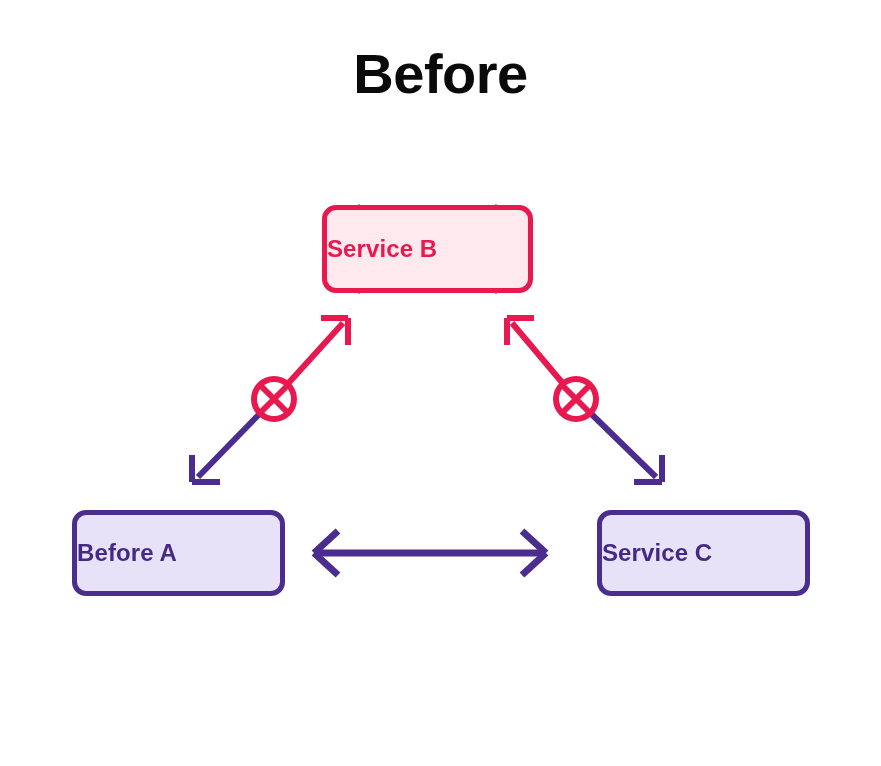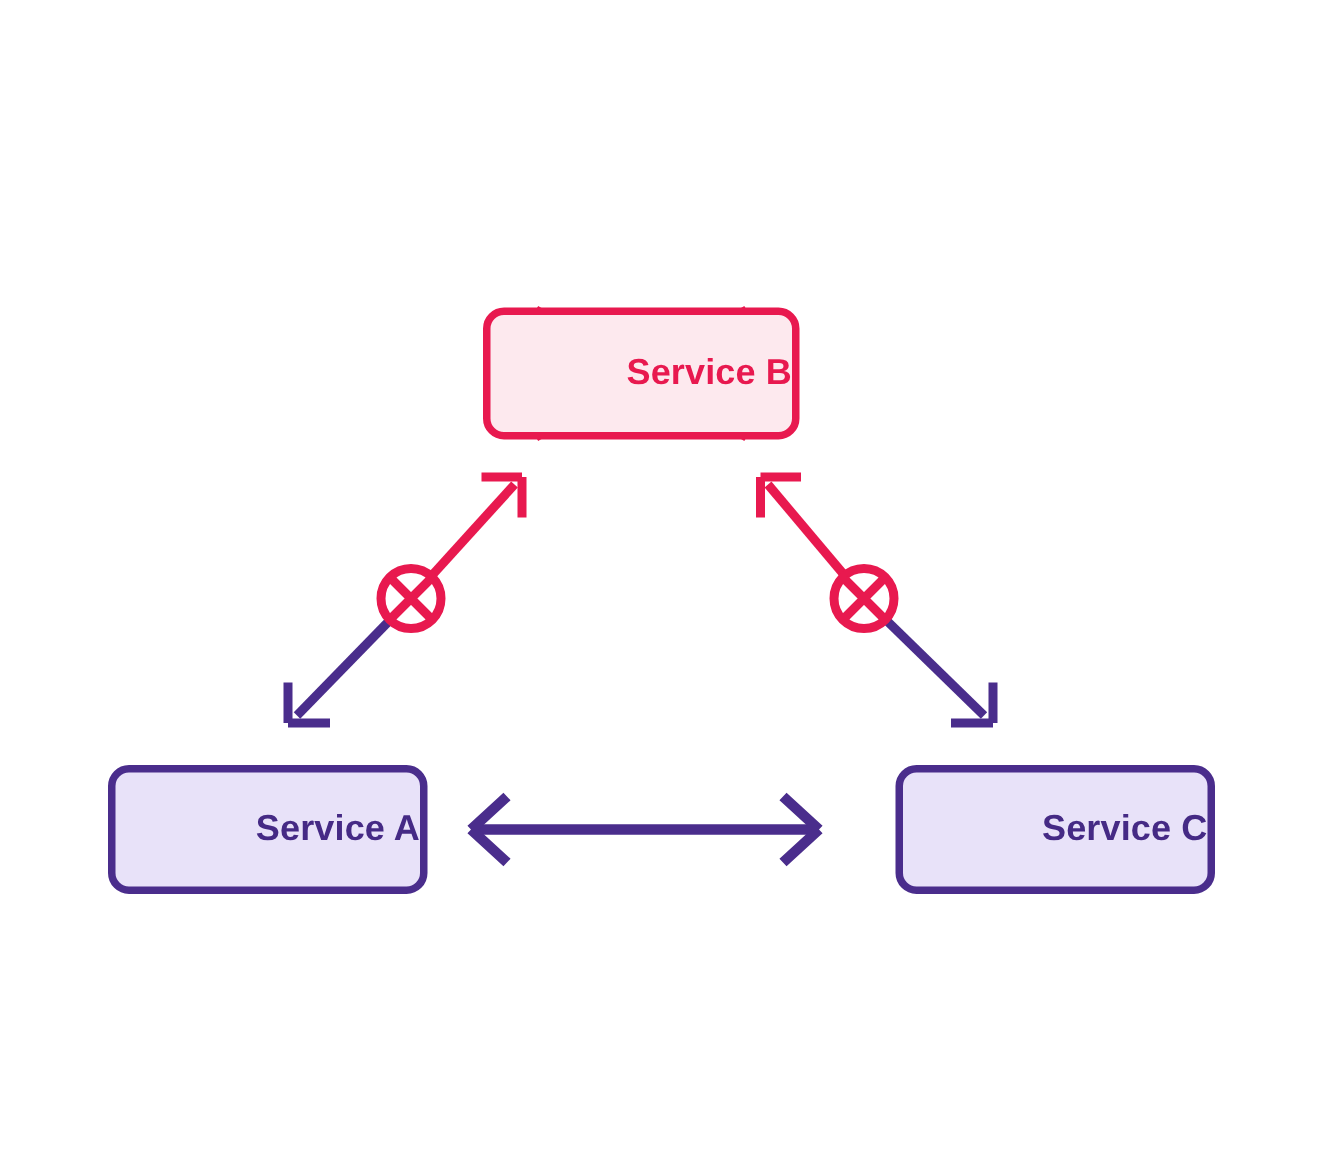--- a/index.html
+++ b/index.html
@@ -27,21 +27,21 @@
     font-weight: bold;
     color: #0a0a0a;
     letter-spacing: -0.5px;
     line-height: 1;
   }
   .node {
     position: absolute;
     box-sizing: border-box;
     display: flex;
     align-items: center;
-    justify-content: flex-end;
+    justify-content: flex-start;
     border-radius: 14px;
     font-size: 24px;
     font-weight: bold;
     letter-spacing: 0.1px;
   }
   .node-ok {
     background: #e8e2f9;
     border: 5px solid #4a2d8c;
     color: #452a85;
   }
@@ -60,20 +60,21 @@
     width: 881px;
     height: 766px;
     pointer-events: none;
   }
 </style>
 </head>
 <body>
 
 <div id="canvas">
 
+  <div id="diagram-title">Before</div>
 
   <svg id="edge-layer" viewBox="0 0 881 766">
 
     <g>
 
       <line x1="274" y1="399" x2="198" y2="477" stroke="#4a2d8c" stroke-width="6" stroke-linecap="butt"></line>
 
       <path d="M 192 482 L 192 455 M 192 482 L 220 482" stroke="#4a2d8c" stroke-width="6" fill="none" stroke-linecap="butt" stroke-linejoin="miter"></path>
 
       <line x1="274" y1="399" x2="343" y2="323" stroke="#e8194f" stroke-width="6" stroke-linecap="butt"></line>
@@ -112,20 +113,20 @@
       <path d="M 357 207 L 498 291 M 498 207 L 357 291" stroke="#e8194f" stroke-width="7" stroke-linecap="butt"></path>
     </g>
 
   </svg>
 
   <div class="node node-down" id="node-service-b">
     <span>Service B</span>
   </div>
 
   <div class="node node-ok" id="node-service-a">
-    <span>Service A</span>
+    <span>Before A</span>
   </div>
 
   <div class="node node-ok" id="node-service-c">
     <span>Service C</span>
   </div>
 
 </div>
 
 </body></html>

